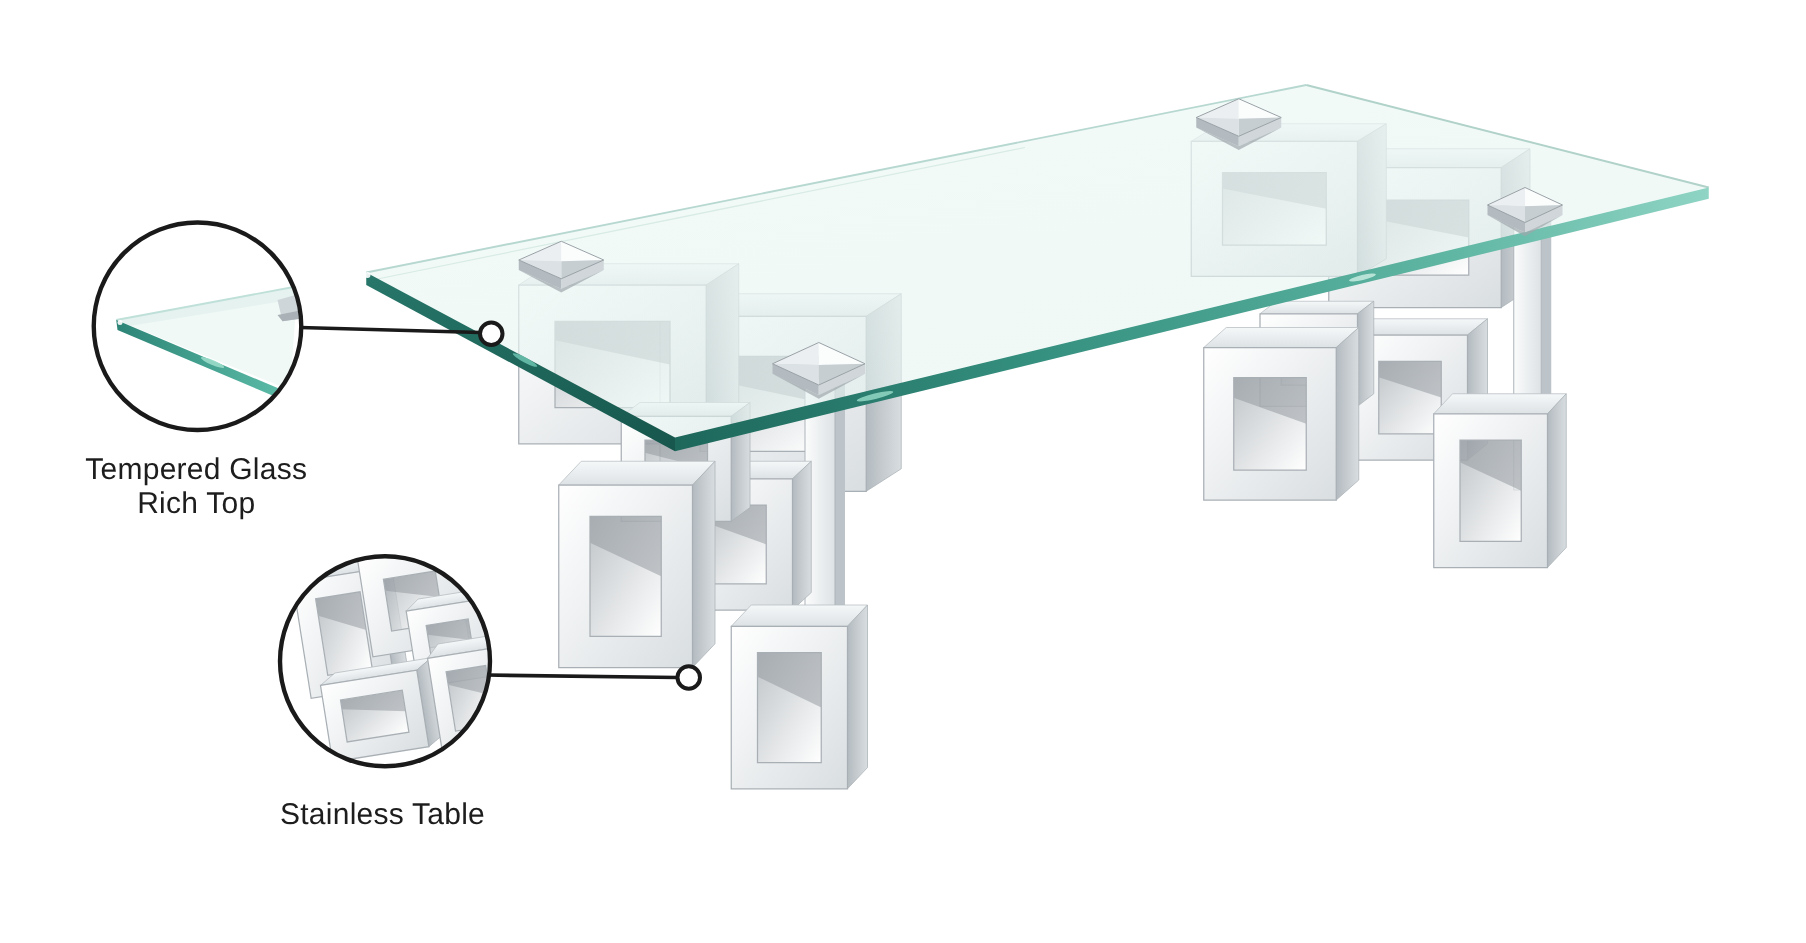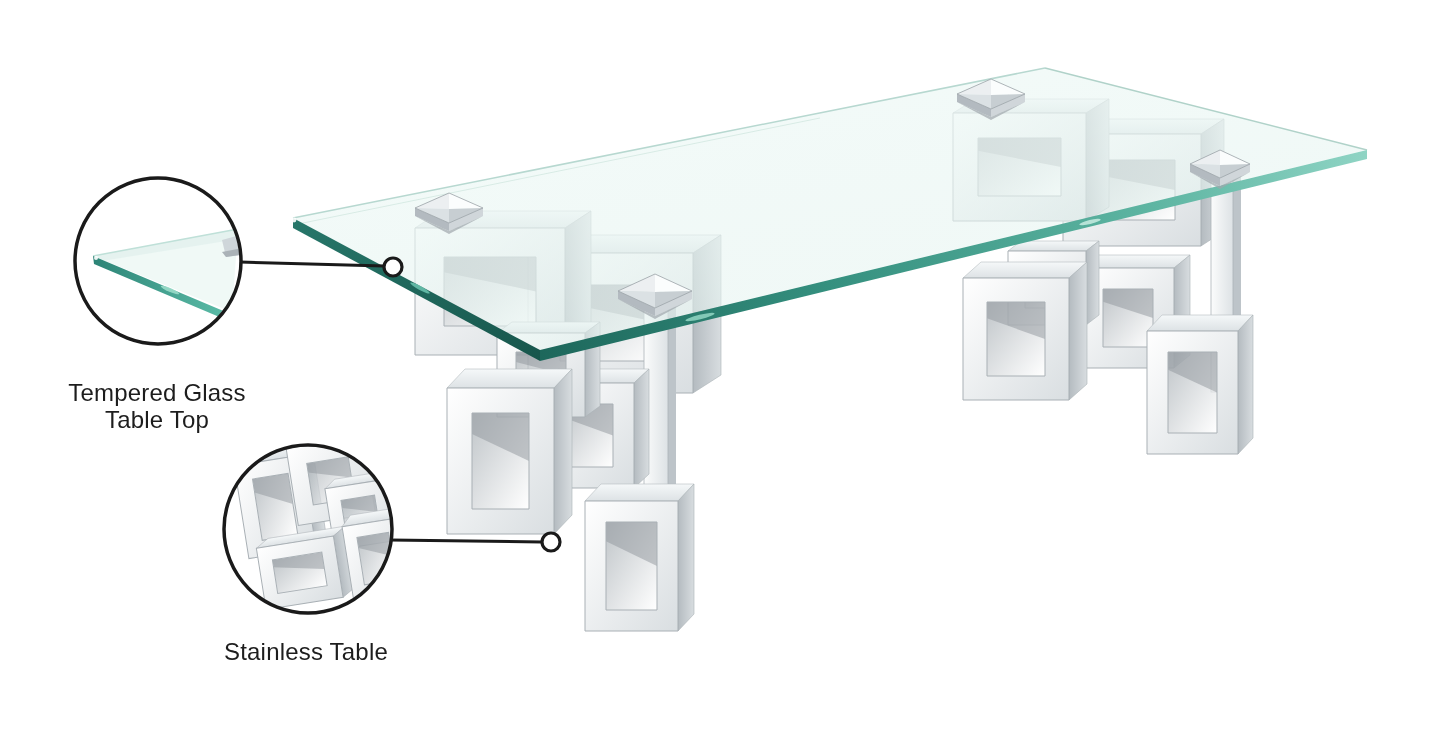--- a/index.html
+++ b/index.html
@@ -226,21 +226,21 @@
   <polygon points="355,545 387,545 387,569 355,555.56" fill="#8f969b" opacity="0.5"></polygon>
   <path d="M342,532h58v74h-58z M355,545v48h32v-48z" fill-rule="evenodd" fill="url(#gFace)" stroke="#a9b0b5" stroke-width="1"></path>
           </g>
         </g>
         <circle cx="308" cy="529" r="84" fill="none" stroke="#1a1a1a" stroke-width="3.5"></circle>
         <line x1="390" y1="540" x2="542" y2="542" stroke="#1a1a1a" stroke-width="3"></line>
         <circle cx="551" cy="542" r="9" fill="#ffffff" stroke="#1a1a1a" stroke-width="3.2"></circle>
       </g>
     </svg>
 
-  <div class="callout-label" style="left:47px;top:379px;width:220px">
+  <div class="callout-label" style="left:47px;top:362px;width:220px">
     <div>Tempered Glass</div>
-    <div>Table Top</div>
+    <div>Rich Top</div>
   </div>
 
   <div class="callout-label" style="left:196px;top:638px;width:220px">
     <div>Stainless Table</div>
   </div>
 </div>
 
 </body></html>

